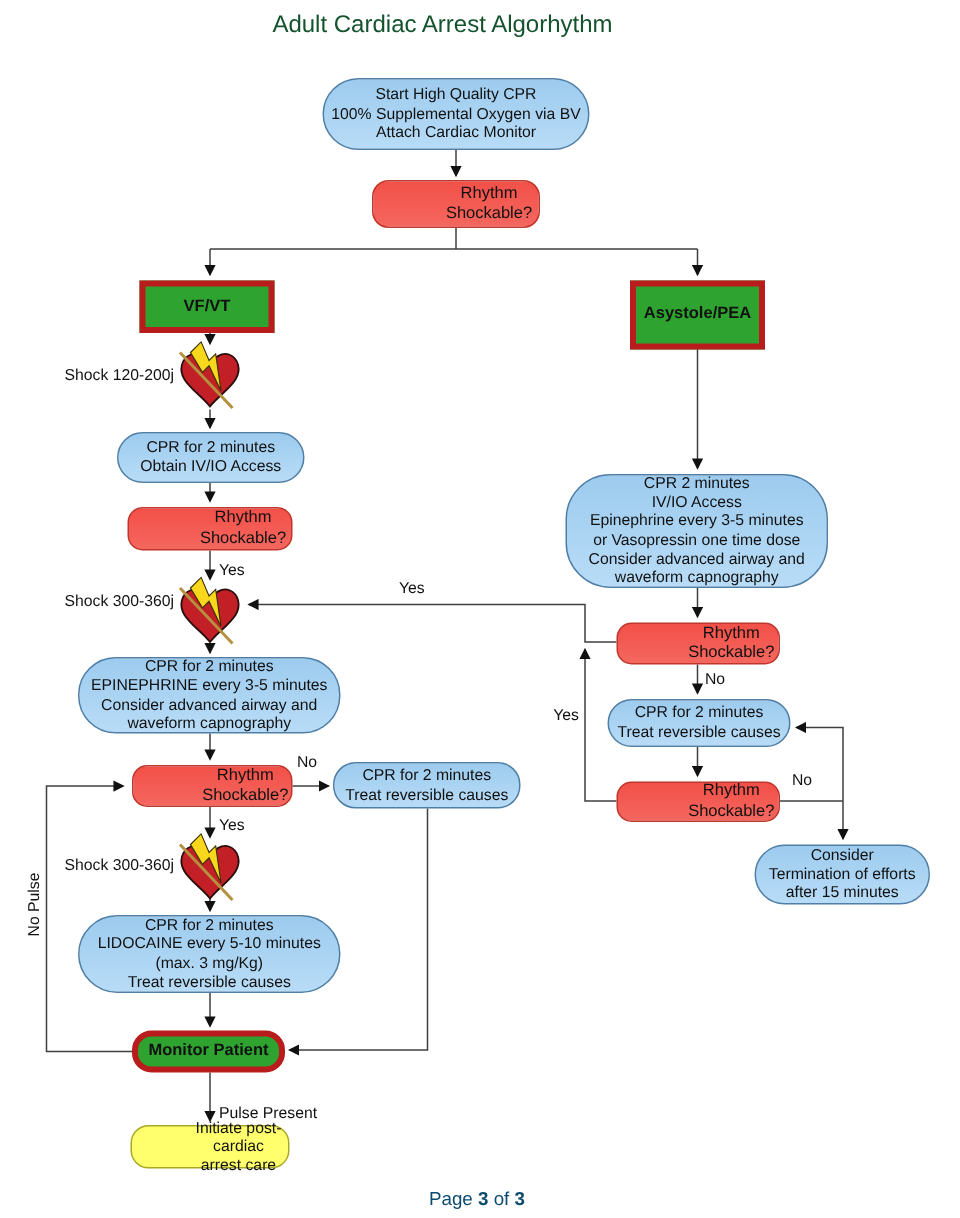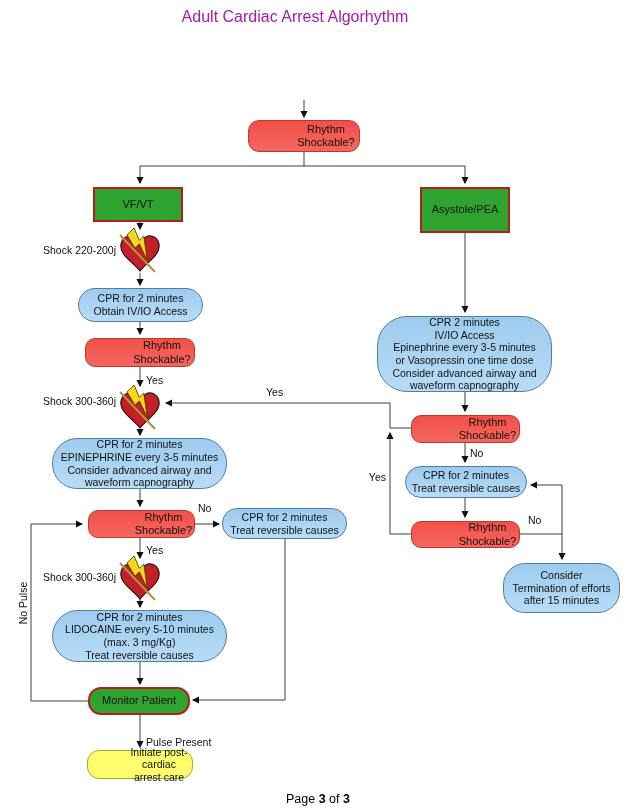--- a/index.html
+++ b/index.html
@@ -1,30 +1,30 @@
 <!DOCTYPE html>
 <html><head>
 <meta charset="utf-8">
 <style>
   html,body{margin:0;padding:0;background:#ffffff;}
   #page{position:relative;width:640px;height:812px;background:#ffffff;
         font-family:"Liberation Sans", sans-serif;color:#111;overflow:hidden;}
   .title{position:absolute;left:0;top:8px;width:590px;text-align:center;
-         font-size:16px;color:#a21caf;}
+         font-size:16px;color:#14532d;}
   .node{position:absolute;display:flex;align-items:center;justify-content:center;
         text-align:center;white-space:pre-line;box-sizing:border-box;
         font-size:10.5px;line-height:1.2;}
   .blue{background:linear-gradient(180deg,#9dcbee,#b8dcf7);border:1px solid #4f7fa6;}
   .red{background:linear-gradient(180deg,#f25048,#f4675f);border:1.5px solid #be362c;font-size:11px;padding-left:44px;}
-  .green{background:#2fa32f;border:2px solid #b91c1c;font-size:11px;}
+  .green{background:#2fa32f;border:4px solid #b91c1c;font-size:11px;font-weight:bold;}
   .yellow{background:#ffff6e;border:1px solid #a8a825;padding-left:38px;}
   .lbl{position:absolute;font-size:10.5px;white-space:nowrap;color:#111;}
   .r{text-align:right;}
   .vert{transform:rotate(-90deg);transform-origin:center;text-align:center;}
-  .footer{position:absolute;left:286px;top:792px;font-size:12.5px;color:#000000;}
+  .footer{position:absolute;left:286px;top:792px;font-size:12.5px;color:#0c4a6e;}
   .footer .b{font-weight:bold;}
   svg.layer{position:absolute;left:0;top:0;}
 </style>
 </head>
 <body>
 
 <div id="page">
 
   <div class="title">Adult Cardiac Arrest Algorhythm</div>
 
@@ -67,20 +67,23 @@
       <path d="M520,534 H562"></path>
       <path d="M562,534 V485 H531" marker-end="url(#arr)"></path>
       <path d="M562,534 V559" marker-end="url(#arr)"></path>
     </g>
 
     <use href="#heartdefib" transform="translate(140,252)"></use>
     <use href="#heartdefib" transform="translate(140,409)"></use>
     <use href="#heartdefib" transform="translate(140,580)"></use>
   </svg>
 
+  <div class="node blue" style="left:215px;top:52px;width:178px;height:48px;border-radius:24px;">Start High Quality CPR
+100% Supplemental Oxygen via BV
+Attach Cardiac Monitor</div>
 
   <div class="node red" style="left:248px;top:120px;width:112px;height:32px;border-radius:11px;">Rhythm Shockable?</div>
 
   <div class="node green" style="left:93px;top:187px;width:90px;height:35px;">VF/VT</div>
 
   <div class="node green" style="left:420px;top:187px;width:90px;height:46px;">Asystole/PEA</div>
 
   <div class="node blue" style="left:78px;top:288px;width:125px;height:34px;border-radius:17px;">CPR for 2 minutes
 Obtain IV/IO Access</div>
 
@@ -113,25 +116,25 @@
 Consider advanced airway and
 waveform capnography</div>
 
   <div class="node red" style="left:411px;top:415px;width:109px;height:28px;border-radius:10px;">Rhythm Shockable?</div>
 
   <div class="node blue" style="left:405px;top:466px;width:122px;height:32px;border-radius:16px;">CPR for 2 minutes
 Treat reversible causes</div>
 
   <div class="node red" style="left:411px;top:521px;width:109px;height:27px;border-radius:10px;">Rhythm Shockable?</div>
 
-  <div class="node blue" style="left:503px;top:563px;width:117px;height:50px;border-radius:22px;">Consider
+  <div class="node blue" style="left:503px;top:563px;width:117px;height:40px;border-radius:22px;">Consider
 Termination of efforts
 after 15 minutes</div>
 
-  <div class="lbl r" style="left:38px;top:244px;width:78px;">Shock 220-200j</div>
+  <div class="lbl r" style="left:38px;top:244px;width:78px;">Shock 120-200j</div>
   <div class="lbl" style="left:146px;top:374px;">Yes</div>
   <div class="lbl" style="left:266px;top:386px;">Yes</div>
   <div class="lbl r" style="left:38px;top:395px;width:78px;">Shock 300-360j</div>
   <div class="lbl" style="left:198px;top:502px;">No</div>
   <div class="lbl" style="left:146px;top:544px;">Yes</div>
   <div class="lbl r" style="left:38px;top:571px;width:78px;">Shock 300-360j</div>
   <div class="lbl vert" style="left:-6px;top:596px;width:60px;height:14px;">No Pulse</div>
   <div class="lbl" style="left:146px;top:736px;">Pulse Present</div>
   <div class="lbl" style="left:470px;top:447px;">No</div>
   <div class="lbl r" style="left:360px;top:471px;width:26px;">Yes</div>

